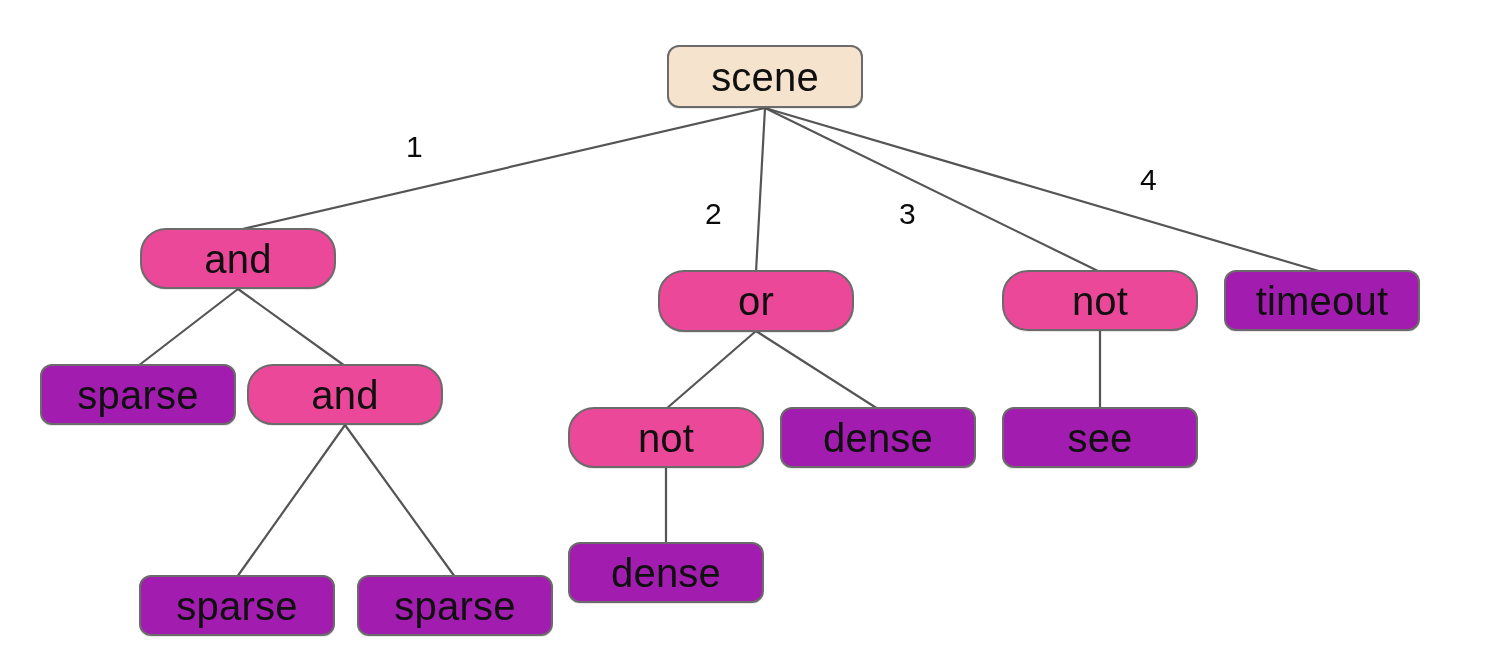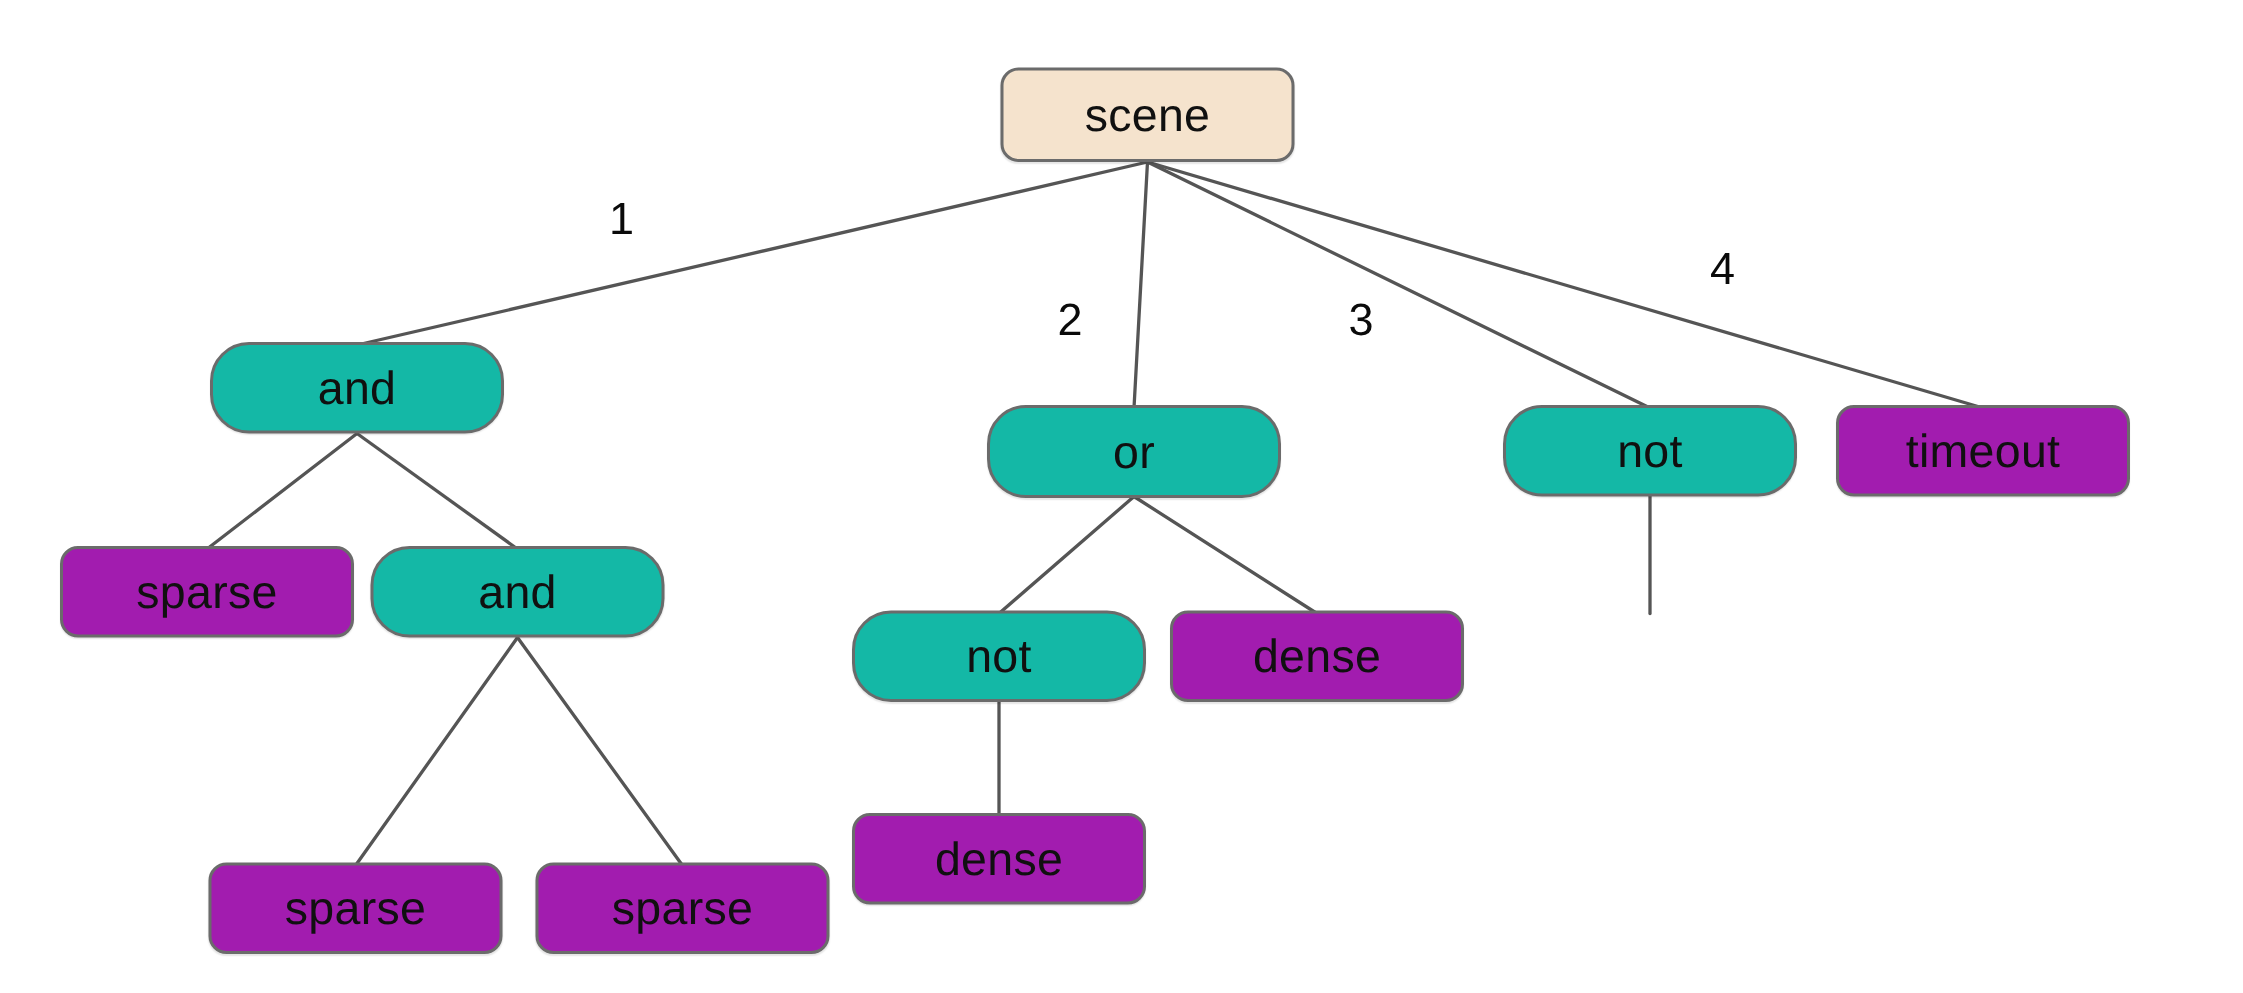--- a/index.html
+++ b/index.html
@@ -26,29 +26,29 @@
     pointer-events: none;
   }
   .node {
     position: absolute;
     box-sizing: border-box;
     border: 2px solid #6b6b6b;
     border-radius: 12px;
     display: flex;
     align-items: center;
     justify-content: center;
-    font-size: 31px;
+    font-size: 40px;
     color: #101010;
     line-height: 1;
     letter-spacing: 0.2px;
     white-space: nowrap;
     box-shadow: 0 1px 1px rgba(0,0,0,0.10);
   }
   .node-root   { background: #f5e3cd; }
-  .node-op     { background: #14b8a6; border-radius: 26px; }
+  .node-op     { background: #ec4899; border-radius: 26px; }
   .node-leaf   { background: #a21caf; }
   .edge-label {
     position: absolute;
     font-size: 30px;
     color: #0a0a0a;
     line-height: 1;
     white-space: nowrap;
   }
 </style>
 </head>
@@ -116,20 +116,23 @@
   </div>
 
   <div class="node node-leaf" style="left:568px; top:542px; width:196px; height:61px;">
     <span>dense</span>
   </div>
 
   <div class="node node-op" style="left:1002px; top:270px; width:196px; height:61px;">
     <span>not</span>
   </div>
 
+  <div class="node node-leaf" style="left:1002px; top:407px; width:196px; height:61px;">
+    <span>see</span>
+  </div>
 
   <div class="node node-leaf" style="left:1224px; top:270px; width:196px; height:61px;">
     <span>timeout</span>
   </div>
 
   <div class="edge-label" style="left:406px; top:132px;">1</div>
   <div class="edge-label" style="left:705px; top:199px;">2</div>
   <div class="edge-label" style="left:899px; top:199px;">3</div>
   <div class="edge-label" style="left:1140px; top:165px;">4</div>
 

